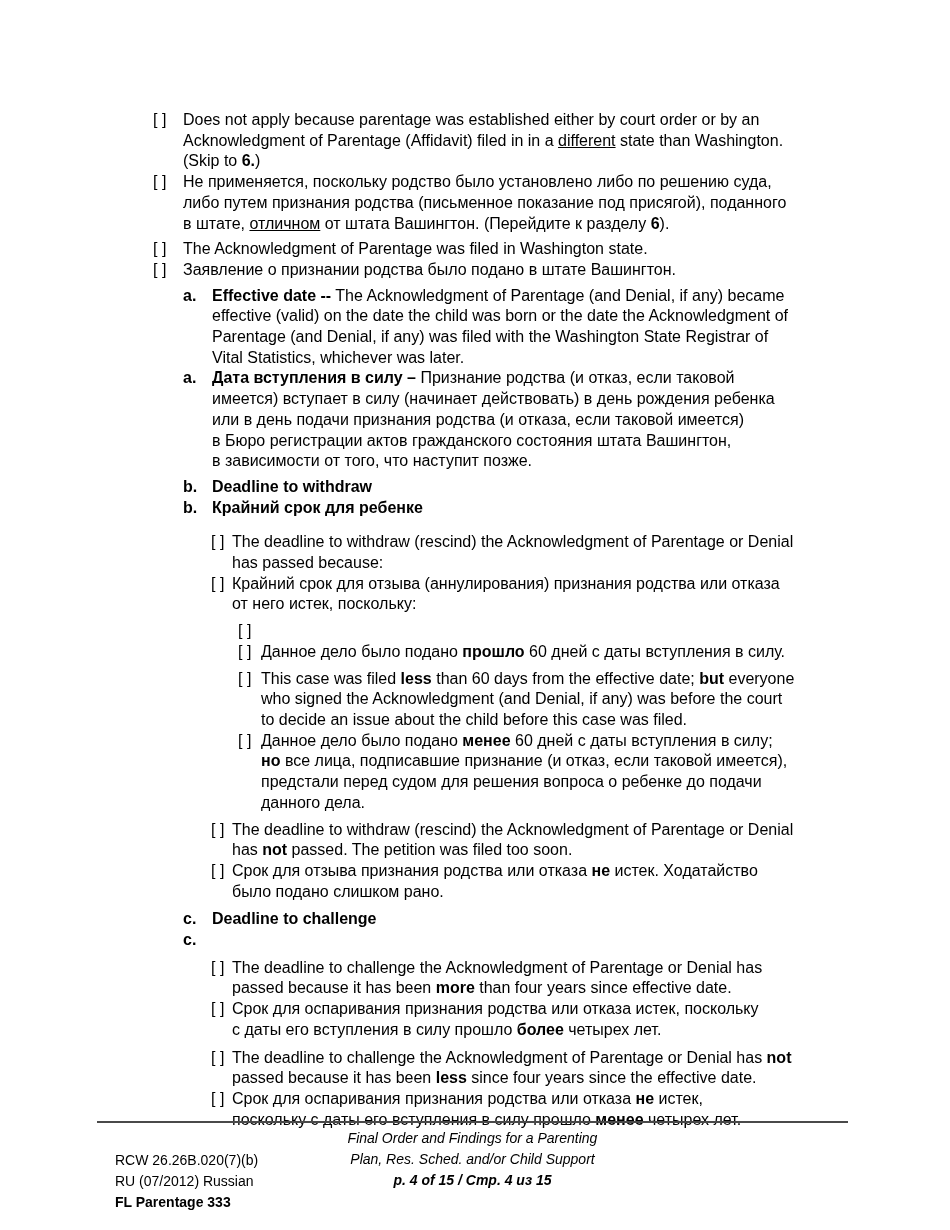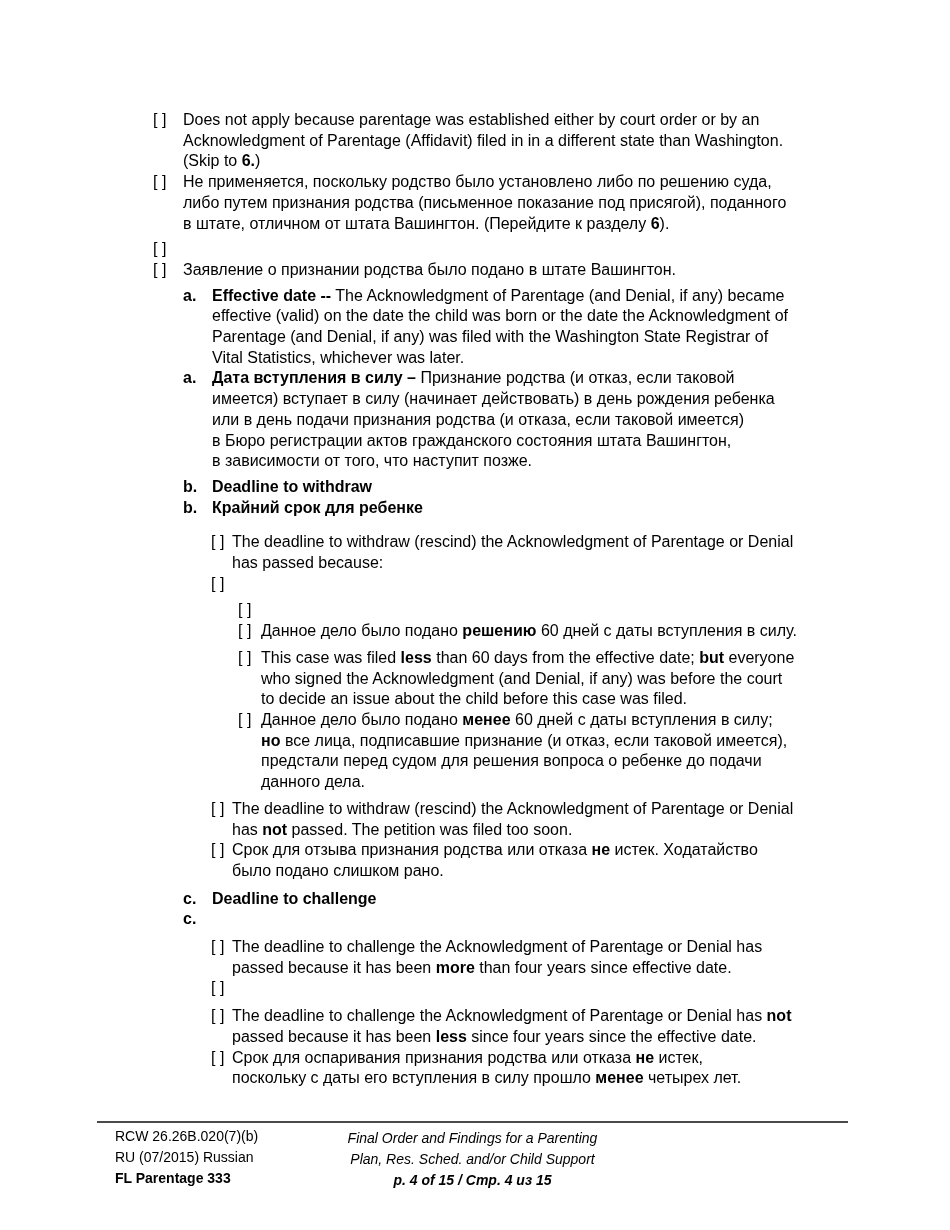--- a/index.html
+++ b/index.html
@@ -22,31 +22,31 @@
   .mk  { flex:0 0 auto; white-space:pre; }
   .txt { white-space:pre-wrap; }
 
   .cb1 { padding-left:153px; } .cb1 > .mk { width:30px; }
   .let { padding-left:183px; } .let > .mk { width:29px; font-weight:bold; }
   .cb2 { padding-left:211px; } .cb2 > .mk { width:21px; }
   .cb3 { padding-left:238px; } .cb3 > .mk { width:23px; }
 
   .it { }
   .b  { font-weight:bold; }
-  .u  { }
+  .u  { text-decoration:underline; }
 
   .footer {
     position:absolute;
     top:1121px; left:97px; width:751px;
     border-top:2px solid #4a4a4a;
     padding-top:3px;
     font-size:14px;
     line-height:21px;
   }
-  .footer-left { padding-left:18px; position:relative; z-index:1; }
+  .footer-left { padding-left:18px; position:relative; z-index:1;margin-top:24px; }
   .footer-center {
     position:absolute; left:0; right:0; top:5px;
     text-align:center;
     font-style:italic;
   }
   .fbold { font-weight:bold; }
 </style>
 </head>
 <body>
 
@@ -60,20 +60,21 @@
 </span><span class="it">(Skip to </span><span class="it b">6.</span><span class="it">)</span></span>
       </div>
       <div class="row cb1">
         <span class="mk">[ ]</span>
         <span class="txt"><span>Не применяется, поскольку родство было установлено либо по решению суда,
 либо путем </span><span class="it">признания родства</span><span> (письменное показание под присягой), поданного
 в штате, </span><span class="u">отличном</span><span> от штата Вашингтон. </span><span class="it">(Перейдите к разделу </span><span class="it b">6</span><span class="it">)</span><span>.</span></span>
       </div>
       <div class="row cb1" style="margin-top: 5px;">
         <span class="mk">[ ]</span>
+        <span class="txt"><span>The </span><span class="it">Acknowledgment of Parentage</span><span> was filed in Washington state.</span></span>
       </div>
       <div class="row cb1">
         <span class="mk">[ ]</span>
         <span class="txt"><span class="it">Заявление о признании родства</span><span> было подано в штате Вашингтон.</span></span>
       </div>
       <div class="row let" style="margin-top: 5px;">
         <span class="mk">a.</span>
         <span class="txt"><span class="b">Effective date --</span><span> The </span><span class="it">Acknowledgment of Parentage</span><span> (and </span><span class="it">Denial</span><span>, if any) became
 effective (valid) on the date the child was born or the date the </span><span class="it">Acknowledgment of
 Parentage</span><span> (and </span><span class="it">Denial</span><span>, if any) was filed with the Washington State Registrar of
@@ -95,27 +96,29 @@
         <span class="mk">b.</span>
         <span class="txt"><span class="b">Крайний срок для ребенке</span></span>
       </div>
       <div class="row cb2" style="margin-top: 14px;">
         <span class="mk">[ ]</span>
         <span class="txt"><span>The deadline to withdraw (rescind) the </span><span class="it">Acknowledgment of Parentage</span><span> or </span><span class="it">Denial</span><span>
 has passed because:</span></span>
       </div>
       <div class="row cb2">
         <span class="mk">[ ]</span>
+        <span class="txt"><span>Крайний срок для отзыва (аннулирования) </span><span class="it">признания родства</span><span> или </span><span class="it">отказа
+от него</span><span> истек, поскольку:</span></span>
       </div>
       <div class="row cb3" style="margin-top: 6px;">
         <span class="mk">[ ]</span>
       </div>
       <div class="row cb3">
         <span class="mk">[ ]</span>
-        <span class="txt"><span>Данное дело было подано </span><span class="b">решению</span><span> 60 дней с даты вступления в силу.</span></span>
+        <span class="txt"><span>Данное дело было подано </span><span class="b">прошло</span><span> 60 дней с даты вступления в силу.</span></span>
       </div>
       <div class="row cb3" style="margin-top: 6px;">
         <span class="mk">[ ]</span>
         <span class="txt"><span>This case was filed </span><span class="b">less</span><span> than 60 days from the effective date; </span><span class="b">but</span><span> everyone
 who signed the </span><span class="it">Acknowledgment</span><span> (and </span><span class="it">Denial</span><span>, if any) was before the court
 to decide an issue about the child before this case was filed.</span></span>
       </div>
       <div class="row cb3">
         <span class="mk">[ ]</span>
         <span class="txt"><span>Данное дело было подано </span><span class="b">менее</span><span> 60 дней с даты вступления в силу;
@@ -140,20 +143,22 @@
       <div class="row let">
         <span class="mk">c.</span>
       </div>
       <div class="row cb2" style="margin-top: 7px;">
         <span class="mk">[ ]</span>
         <span class="txt"><span>The deadline to challenge the </span><span class="it">Acknowledgment of Parentage</span><span> or </span><span class="it">Denial</span><span> has
 passed because it has been </span><span class="b">more</span><span> than four years since effective date.</span></span>
       </div>
       <div class="row cb2">
         <span class="mk">[ ]</span>
+        <span class="txt"><span>Срок для оспаривания </span><span class="it">признания родства</span><span> или </span><span class="it">отказа</span><span> истек, поскольку
+с даты его вступления в силу прошло </span><span class="b">более</span><span> четырех лет.</span></span>
       </div>
       <div class="row cb2" style="margin-top: 7px;">
         <span class="mk">[ ]</span>
         <span class="txt"><span>The deadline to challenge the </span><span class="it">Acknowledgment of Parentage</span><span> or </span><span class="it">Denial</span><span> has </span><span class="b">not</span><span>
 passed because it has been </span><span class="b">less</span><span> since four years since the effective date.</span></span>
       </div>
       <div class="row cb2">
         <span class="mk">[ ]</span>
         <span class="txt"><span>Срок для оспаривания </span><span class="it">признания родства</span><span> или </span><span class="it">отказа</span><span> </span><span class="b">не</span><span> истек,
 поскольку с даты его вступления в силу прошло </span><span class="b">менее</span><span> четырех лет.</span></span>
@@ -161,18 +166,18 @@
     </div>
 
   <div class="footer">
     <div class="footer-center">
       <div>Final Order and Findings for a Parenting</div>
       <div>Plan, Res. Sched. and/or Child Support</div>
       <div class="fbold">p. 4 of 15 / Стр. 4 из 15</div>
     </div>
     <div class="footer-left">
       <div>RCW 26.26B.020(7)(b)</div>
-      <div>RU (07/2015) Russian</div>
+      <div>RU (07/2012) Russian</div>
       <div class="fbold">FL Parentage 333</div>
     </div>
   </div>
 
 </div>
 
 </body></html>

